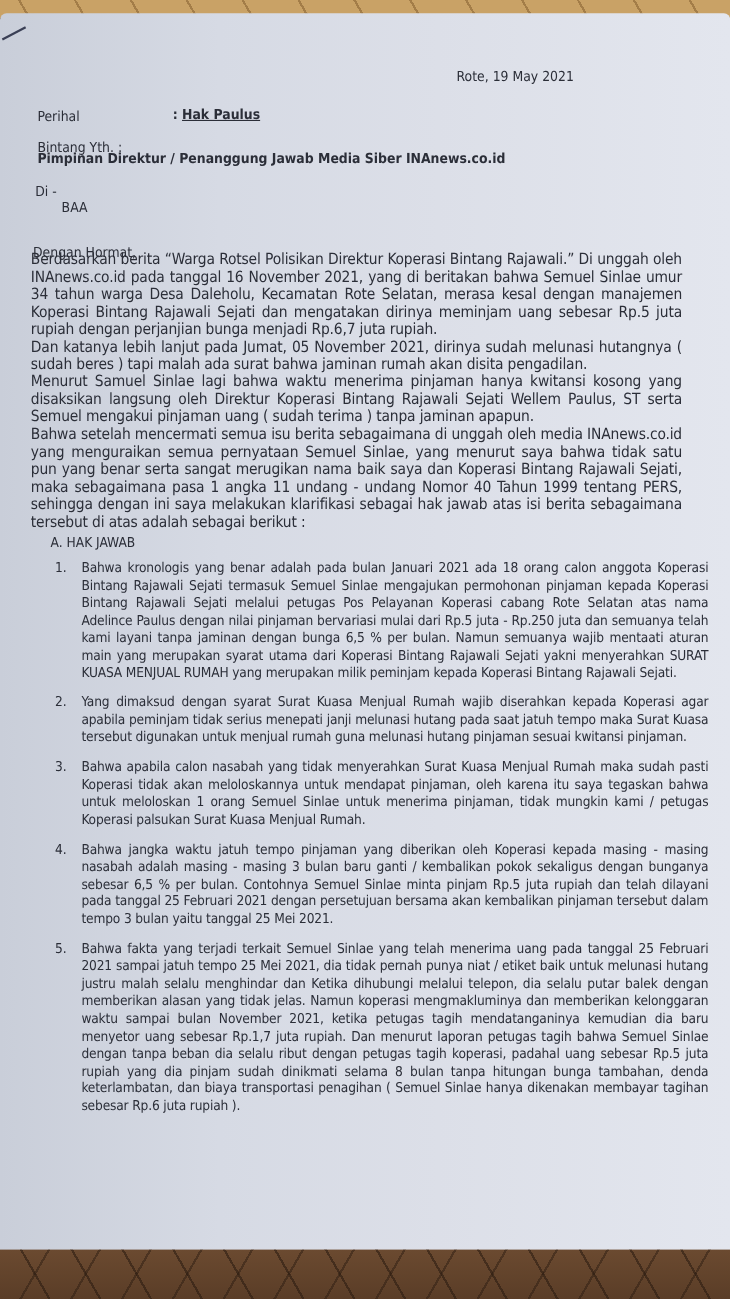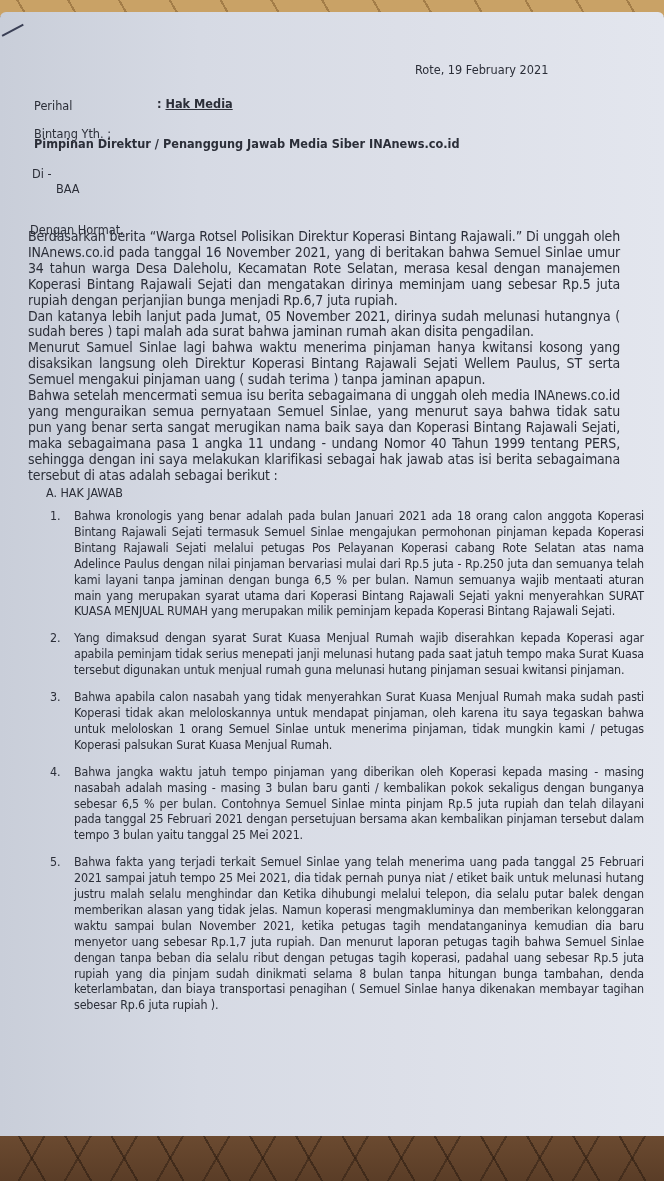--- a/index.html
+++ b/index.html
@@ -60,24 +60,24 @@
   ol.items li .num { position: absolute; left: -24px; top: 0; }
 </style>
 </head>
 <body>
 
 <div class="wood-top"></div>
 <div class="paper"></div>
 <div class="pen-mark"></div>
 
 <div class="doc">
-  <div class="abs date">Rote, 19 February 2021</div>
+  <div class="abs date">Rote, 19 May 2021</div>
 
   <div class="abs perihal-label">Perihal</div>
-  <div class="abs perihal-value"><span>: </span><u>Hak Media</u></div>
+  <div class="abs perihal-value"><span>: </span><u>Hak Paulus</u></div>
 
   <div class="abs kepada">Bintang Yth. :</div>
   <div class="abs recipient">Pimpinan Direktur / Penanggung Jawab Media Siber INAnews.co.id</div>
 
   <div class="abs di">Di -</div>
   <div class="abs baa">BAA</div>
 
   <div class="abs salam">Dengan Hormat,</div>
 
   <div class="para p1">

